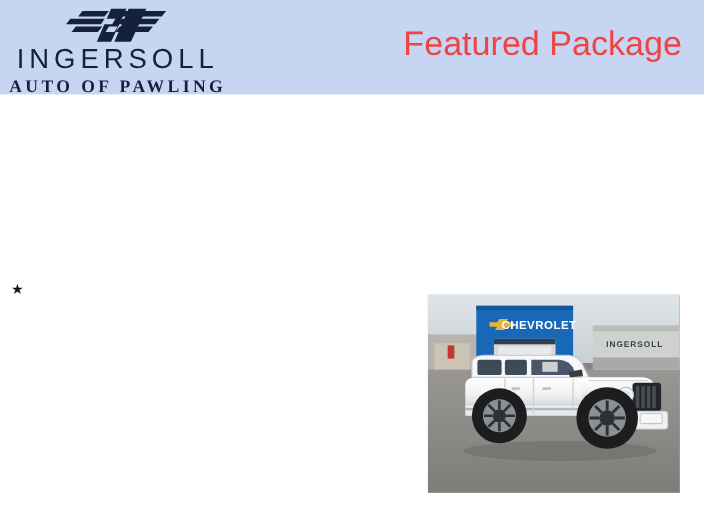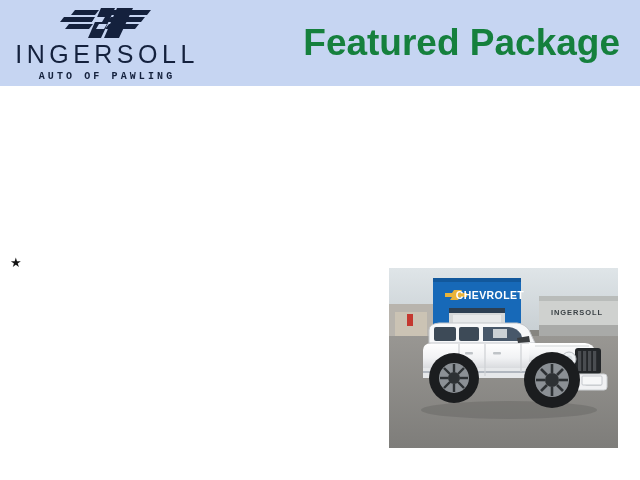--- a/index.html
+++ b/index.html
@@ -45,40 +45,40 @@
     font-family: "Liberation Sans", sans-serif;
     font-size: 25px;
     font-weight: 400;
     letter-spacing: 4.5px;
     color: #14213d;
     line-height: 1;
     margin-left: 4px;
     white-space: nowrap;
   }
   .brand-tagline {
-    font-family: Liberation Mono, monospace;
-    font-size: 10px;
+    font-family: Liberation Serif, serif;
+    font-size: 16px;
     font-weight: bold;
     letter-spacing: 3.1px;
     color: #14213d;
     line-height: 1;
     margin-top: 5px;
     margin-left: 4px;
     white-space: nowrap;
   }
 
   
   .header-title {
     position: absolute;
     right: 20px;
     top: 22px;
     font-family: "Liberation Sans", sans-serif;
-    font-size: 37px;
-    font-weight: bold;
-    color: #15803d;
+    font-size: 31px;
+    font-weight: normal;
+    color: #ef4444;
     letter-spacing: 0px;
     white-space: nowrap;
   }
 
   
   .content {
     position: absolute;
     left: 0;
     top: 86px;
     width: 640px;

